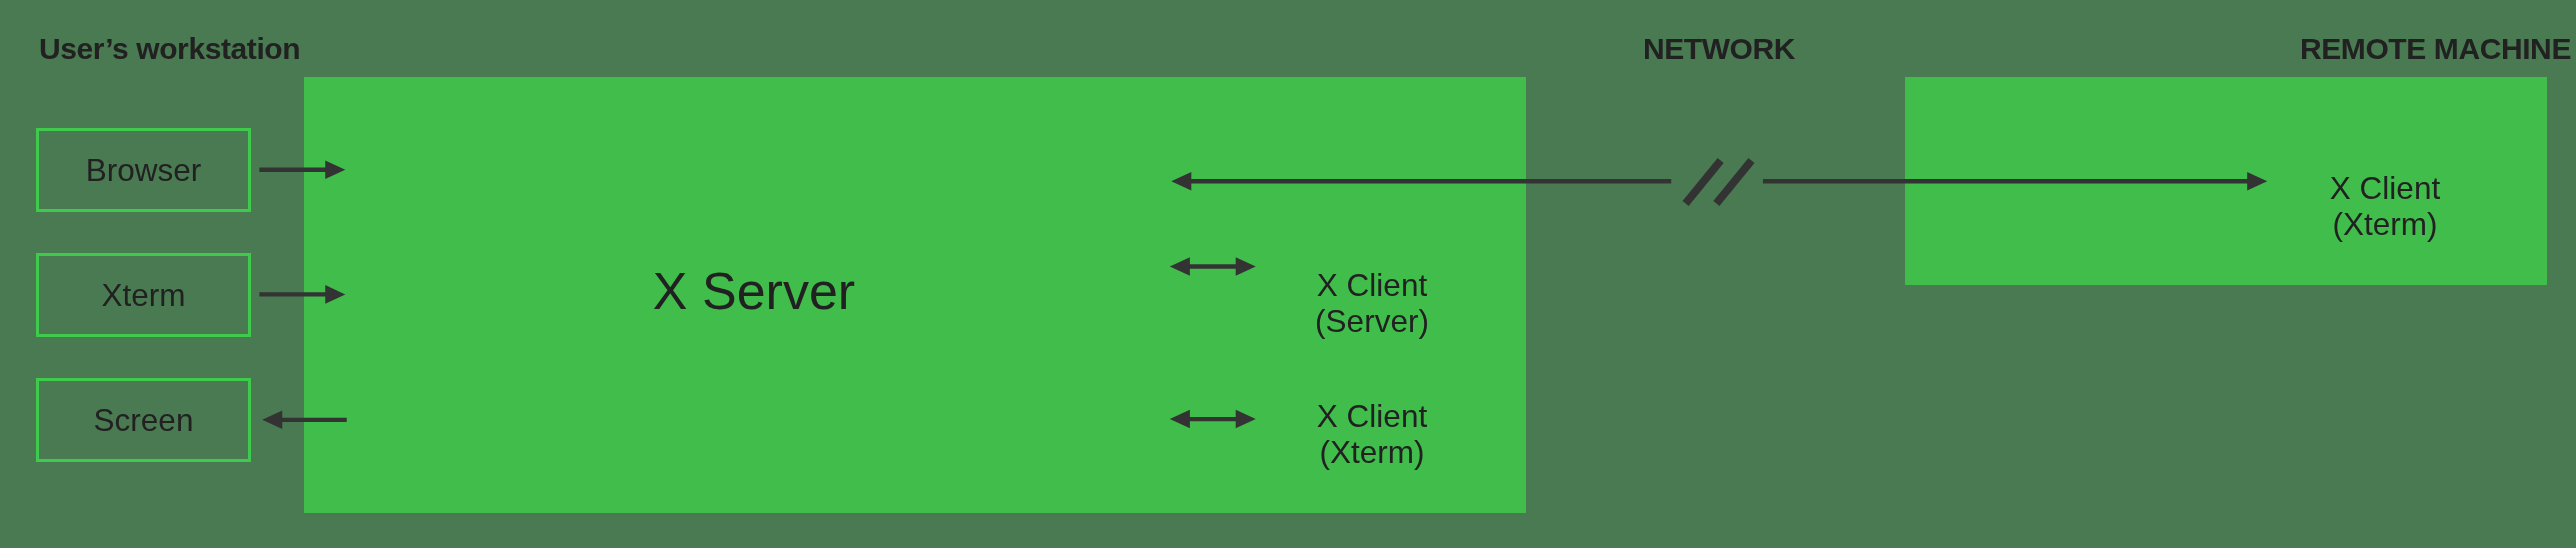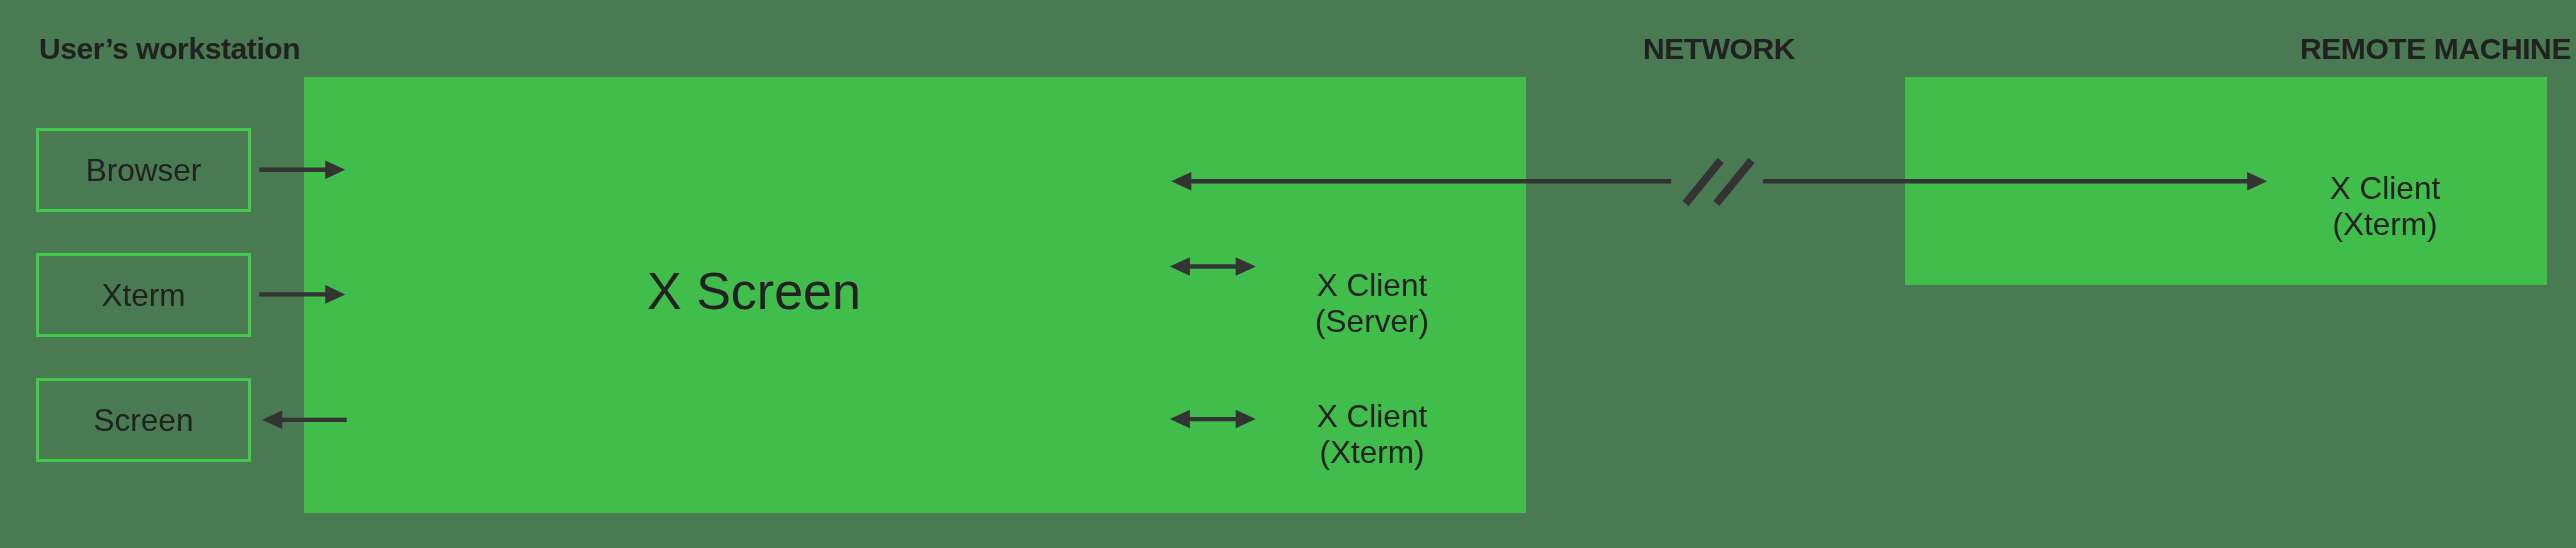--- a/index.html
+++ b/index.html
@@ -111,21 +111,21 @@
   <div class="device-box keyboard">
     <span class="device-label">Browser</span>
   </div>
   <div class="device-box mouse">
     <span class="device-label">Xterm</span>
   </div>
   <div class="device-box screen">
     <span class="device-label">Screen</span>
   </div>
 
-  <div class="xserver-label">X Screen</div>
+  <div class="xserver-label">X Server</div>
 
   <div class="client-block client-browser">
     <div>X Client</div>
     <div>(Server)</div>
   </div>
 
   <div class="client-block client-xterm-local">
     <div>X Client</div>
     <div>(Xterm)</div>
   </div>

